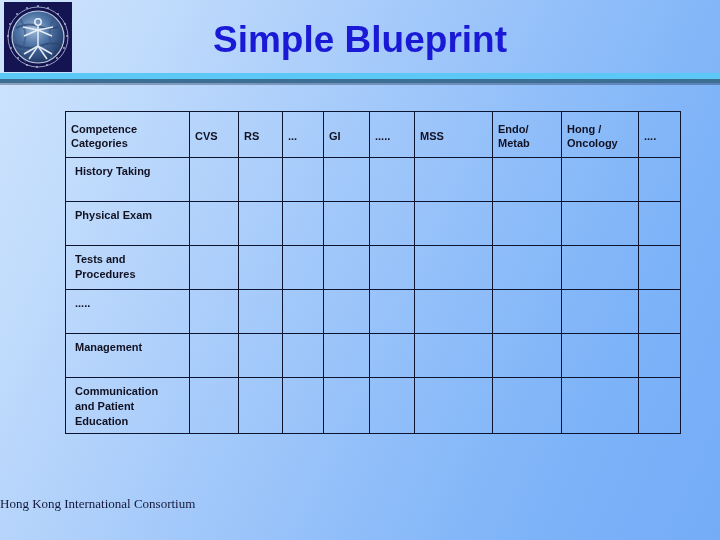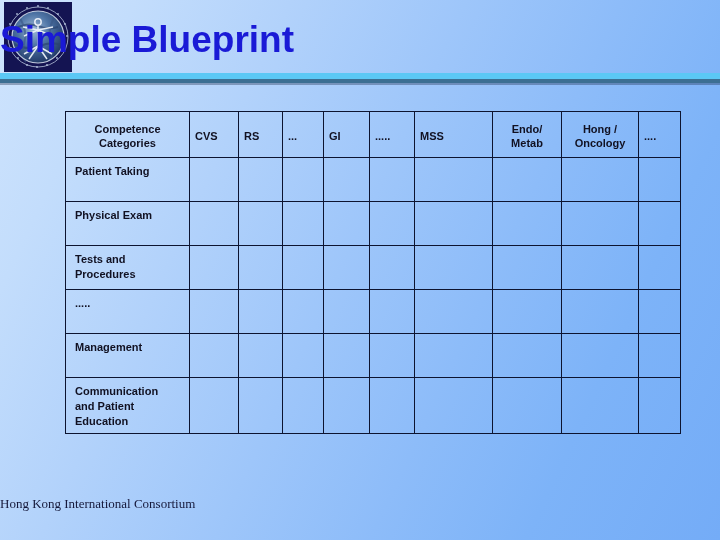--- a/index.html
+++ b/index.html
@@ -68,20 +68,21 @@
     height: 2px;
     background: rgba(25,40,70,0.35);
   }
 
   
   #title {
     position: absolute;
     left: 0;
     top: 18px;
     width: 720px;
+    text-align: center;
     font-family: "Liberation Sans", sans-serif;
     font-size: 37px;
     font-weight: bold;
     color: #1a1ad6;
     letter-spacing: 0px;
     line-height: 44px;
     white-space: nowrap;
   }
 
   
@@ -112,21 +113,20 @@
     text-align: left;
   }
   #blueprint-table tr.body-row td { height: 44px; }
   #blueprint-table td.rowlabel {
     text-align: left;
     padding-left: 9px;
     white-space: pre-line;
     line-height: 15px;
   }
   #blueprint-table tr.header-row td.cat-head {
-    text-align: center;
     white-space: pre-line;
     line-height: 14px;
   }
 
   
   #footer {
     position: absolute;
     left: 0;
     top: 496px;
     width: 720px;
@@ -223,21 +223,21 @@
         <td>.....</td>
         <td>MSS</td>
         <td class="left-head cat-head">Endo/
 Metab</td>
         <td class="left-head cat-head">Hong /
 Oncology</td>
         <td>....</td>
       </tr>
 
       <tr class="body-row">
-        <td class="rowlabel">Patient Taking</td>
+        <td class="rowlabel">History Taking</td>
         <td></td>
         <td></td>
         <td></td>
         <td></td>
         <td></td>
         <td></td>
         <td></td>
         <td></td>
         <td></td>
       </tr>

